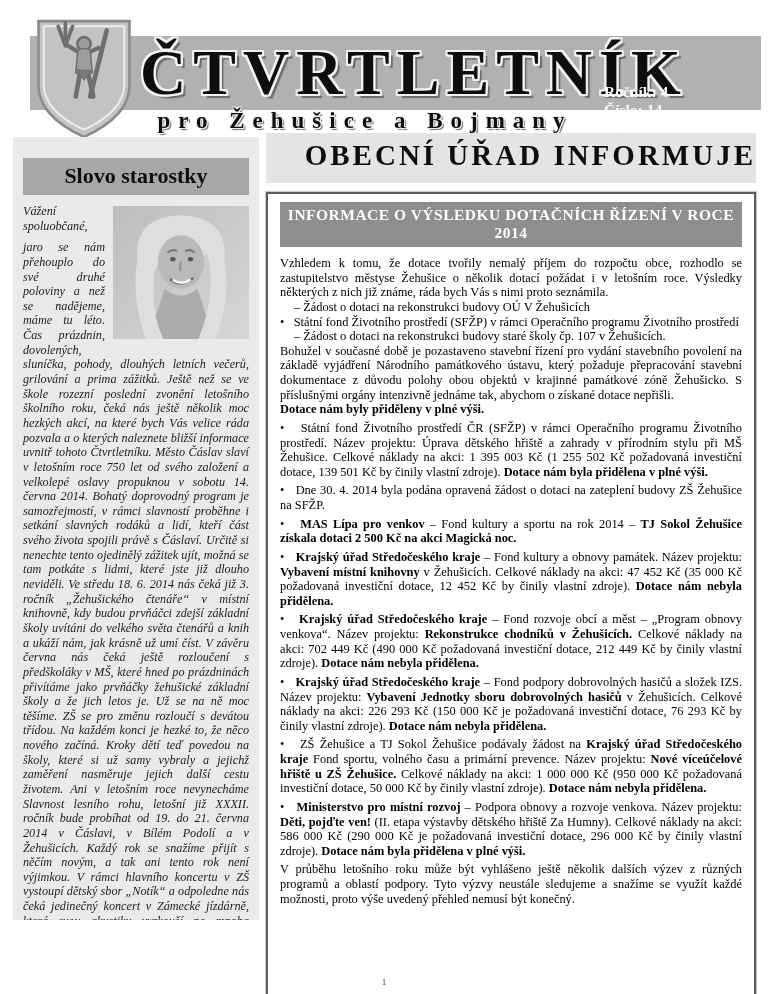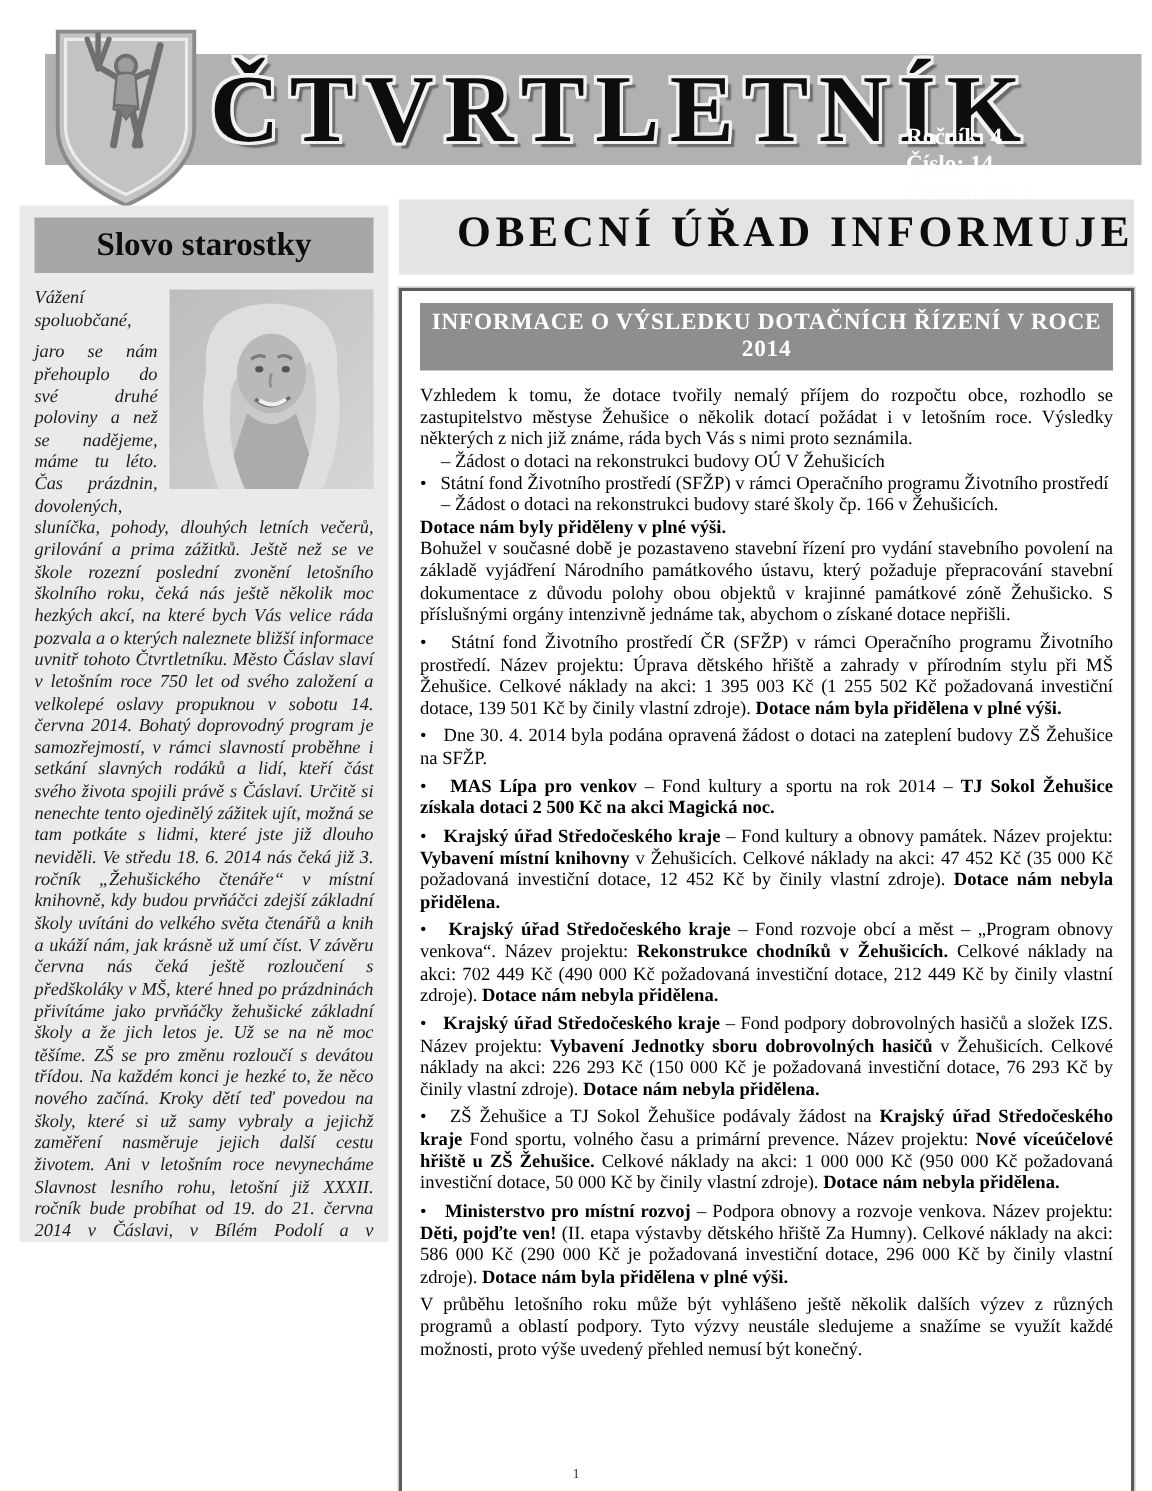--- a/index.html
+++ b/index.html
@@ -20,22 +20,22 @@
   .nl-title{font-weight:bold;font-size:64px;line-height:1;letter-spacing:7px;color:#0d0d0d;
     text-shadow:-2px -2px 0 #f2f2f2,2px -2px 0 #f2f2f2,-2px 2px 0 #f2f2f2,2px 2px 0 #f2f2f2,
       0 -2px 0 #f2f2f2,0 2px 0 #f2f2f2,-2px 0 0 #f2f2f2,2px 0 0 #f2f2f2,4px 4px 1px #6b6b6b;}
   .nl-subtitle{margin-top:3px;font-weight:bold;font-size:23px;letter-spacing:8px;color:#0d0d0d;
     text-shadow:-1px -1px 0 #f2f2f2,1px -1px 0 #f2f2f2,-1px 1px 0 #f2f2f2,1px 1px 0 #f2f2f2,2px 2px 1px #6b6b6b;}
   .issue{position:absolute;left:604px;top:43px;color:#fdfdfd;font-weight:bold;
          font-size:15.5px;line-height:1.18;margin-top:40px;}
   .issue .free{font-weight:normal;color:#f3f3f3;}
 
   
-  .left-col{position:absolute;left:13px;top:137px;width:246px;height:691px;
-            background:var(--panel-gray);padding:8px 10px;overflow:hidden;}
+  .left-col{position:absolute;left:13px;top:137px;width:246px;height:783px;
+            background:var(--panel-gray);padding:21px 10px;overflow:hidden;}
   .left-head{background:var(--head-gray);color:#0d0d0d;text-align:center;
              font-weight:bold;font-size:22px;padding:5px 0 6px;margin-bottom:9px;}
   .left-body{font-size:12.2px;}
   .photo{float:right;width:136px;height:133px;margin:2px 0 5px 8px;background:#cfcfcf;}
   .photo svg{width:100%;height:100%;display:block;}
   .lpara{font-style:italic;text-align:justify;hyphens:auto;
          font-size:12.2px;line-height:1.2;margin-bottom:7px;color:#1c1c1c;}
 
   
   .right-col{position:absolute;left:266px;top:133px;width:490px;}
@@ -72,20 +72,21 @@
           <path d="M43 33 L31 26 M53 33 L62 29" fill="none" stroke-width="4"></path>
           <path d="M42 31 q6 -3 12 0 l2 22 q-8 3 -16 0 Z" stroke-width="1.5"></path>
           <path d="M44 54 L40 76 M52 54 L57 76" fill="none" stroke-width="4.5"></path>
           <path d="M41 50 l14 1 l-7 9 Z" fill="#7b7b7b" stroke-width="1"></path>
         </g>
       </svg>
     </div>
 
     <div class="title-wrap">
       <div class="nl-title">ČTVRTLETNÍK</div>
+      <div class="nl-subtitle">pro Žehušice a Bojmany</div>
     </div>
 
     <div class="issue">
       <div>Ročník: 4</div>
       <div>Číslo: 14</div>
       <div>Červen 2014</div>
       <div class="free">ZDARMA</div>
     </div>
   </header>
 
@@ -121,23 +122,23 @@
   </aside>
 
   <section class="right-col">
     <div class="right-head">OBECNÍ ÚŘAD INFORMUJE</div>
     <div class="info-box">
       <div class="info-bar">INFORMACE O VÝSLEDKU DOTAČNÍCH ŘÍZENÍ V ROCE 2014</div>
       <div id="info-body">
           <p class="blk para"><span>Vzhledem k tomu, že dotace tvořily nemalý příjem do rozpočtu obce, rozhodlo se zastupitelstvo městyse Žehušice o několik dotací požádat i v letošním roce. Výsledky některých z nich již známe, ráda bych Vás s nimi proto seznámila.</span></p>
           <p class="blk dash"><span>– Žádost o dotaci na rekonstrukci budovy OÚ V Žehušicích</span></p>
           <p class="blk para"><span>•&nbsp;&nbsp; Státní fond Životního prostředí (SFŽP) v rámci Operačního programu Životního prostředí</span></p>
-          <p class="blk dash"><span>– Žádost o dotaci na rekonstrukci budovy staré školy čp. 166 v Žehušicích.</span></p>
+          <p class="blk dash"><span>– Žádost o dotaci na rekonstrukci budovy staré školy čp. 107 v Žehušicích.</span></p>
+          <p class="blk para"><span>Bohužel v současné době je pozastaveno stavební řízení pro vydání stavebního povolení na základě vyjádření Národního památkového ústavu, který požaduje přepracování stavební dokumentace z důvodu polohy obou objektů v krajinné památkové zóně Žehušicko. S příslušnými orgány intenzivně jednáme tak, abychom o získané dotace nepřišli.</span></p>
           <p class="blk para"><span class="b">Dotace nám byly přiděleny v plné výši.</span></p>
-          <p class="blk para"><span>Bohužel v současné době je pozastaveno stavební řízení pro vydání stavebního povolení na základě vyjádření Národního památkového ústavu, který požaduje přepracování stavební dokumentace z důvodu polohy obou objektů v krajinné památkové zóně Žehušicko. S příslušnými orgány intenzivně jednáme tak, abychom o získané dotace nepřišli.</span></p>
           <p class="blk para gap"><span>•&nbsp;&nbsp; Státní fond Životního prostředí ČR (SFŽP) v rámci Operačního programu Životního prostředí. Název projektu: Úprava dětského hřiště a zahrady v přírodním stylu při MŠ Žehušice. Celkové náklady na akci: 1 395 003 Kč (1 255 502 Kč požadovaná investiční dotace, 139 501 Kč by činily vlastní zdroje). </span><span class="b">Dotace nám byla přidělena v plné výši.</span></p>
           <p class="blk para gap"><span>•&nbsp;&nbsp; Dne 30. 4. 2014 byla podána opravená žádost o dotaci na zateplení budovy ZŠ Žehušice na SFŽP.</span></p>
           <p class="blk para gap"><span>•&nbsp;&nbsp; </span><span class="b">MAS Lípa pro venkov</span><span> – Fond kultury a sportu na rok 2014 – </span><span class="b">TJ Sokol Žehušice získala dotaci 2 500 Kč na akci Magická noc.</span></p>
           <p class="blk para gap"><span>•&nbsp;&nbsp; </span><span class="b">Krajský úřad Středočeského kraje</span><span> – Fond kultury a obnovy památek. Název projektu: </span><span class="b">Vybavení místní knihovny</span><span> v Žehušicích. Celkové náklady na akci: 47 452 Kč (35 000 Kč požadovaná investiční dotace, 12 452 Kč by činily vlastní zdroje). </span><span class="b">Dotace nám nebyla přidělena.</span></p>
           <p class="blk para gap"><span>•&nbsp;&nbsp; </span><span class="b">Krajský úřad Středočeského kraje</span><span> – Fond rozvoje obcí a měst – „Program obnovy venkova“. Název projektu: </span><span class="b">Rekonstrukce chodníků v Žehušicích.</span><span> Celkové náklady na akci: 702 449 Kč (490 000 Kč požadovaná investiční dotace, 212 449 Kč by činily vlastní zdroje). </span><span class="b">Dotace nám nebyla přidělena.</span></p>
           <p class="blk para gap"><span>•&nbsp;&nbsp; </span><span class="b">Krajský úřad Středočeského kraje</span><span> – Fond podpory dobrovolných hasičů a složek IZS. Název projektu: </span><span class="b">Vybavení Jednotky sboru dobrovolných hasičů</span><span> v Žehušicích. Celkové náklady na akci: 226 293 Kč (150 000 Kč je požadovaná investiční dotace, 76 293 Kč by činily vlastní zdroje). </span><span class="b">Dotace nám nebyla přidělena.</span></p>
           <p class="blk para gap"><span>•&nbsp;&nbsp; ZŠ Žehušice a TJ Sokol Žehušice podávaly žádost na </span><span class="b">Krajský úřad Středočeského kraje</span><span> Fond sportu, volného času a primární prevence. Název projektu: </span><span class="b">Nové víceúčelové hřiště u ZŠ Žehušice.</span><span> Celkové náklady na akci: 1 000 000 Kč (950 000 Kč požadovaná investiční dotace, 50 000 Kč by činily vlastní zdroje). </span><span class="b">Dotace nám nebyla přidělena.</span></p>
           <p class="blk para gap"><span>•&nbsp;&nbsp; </span><span class="b">Ministerstvo pro místní rozvoj</span><span> – Podpora obnovy a rozvoje venkova. Název projektu: </span><span class="b">Děti, pojďte ven!</span><span> (II. etapa výstavby dětského hřiště Za Humny). Celkové náklady na akci: 586 000 Kč (290 000 Kč je požadovaná investiční dotace, 296 000 Kč by činily vlastní zdroje). </span><span class="b">Dotace nám byla přidělena v plné výši.</span></p>
           <p class="blk para gap"><span>V průběhu letošního roku může být vyhlášeno ještě několik dalších výzev z různých programů a oblastí podpory. Tyto výzvy neustále sledujeme a snažíme se využít každé možnosti, proto výše uvedený přehled nemusí být konečný.</span></p>
         </div>

